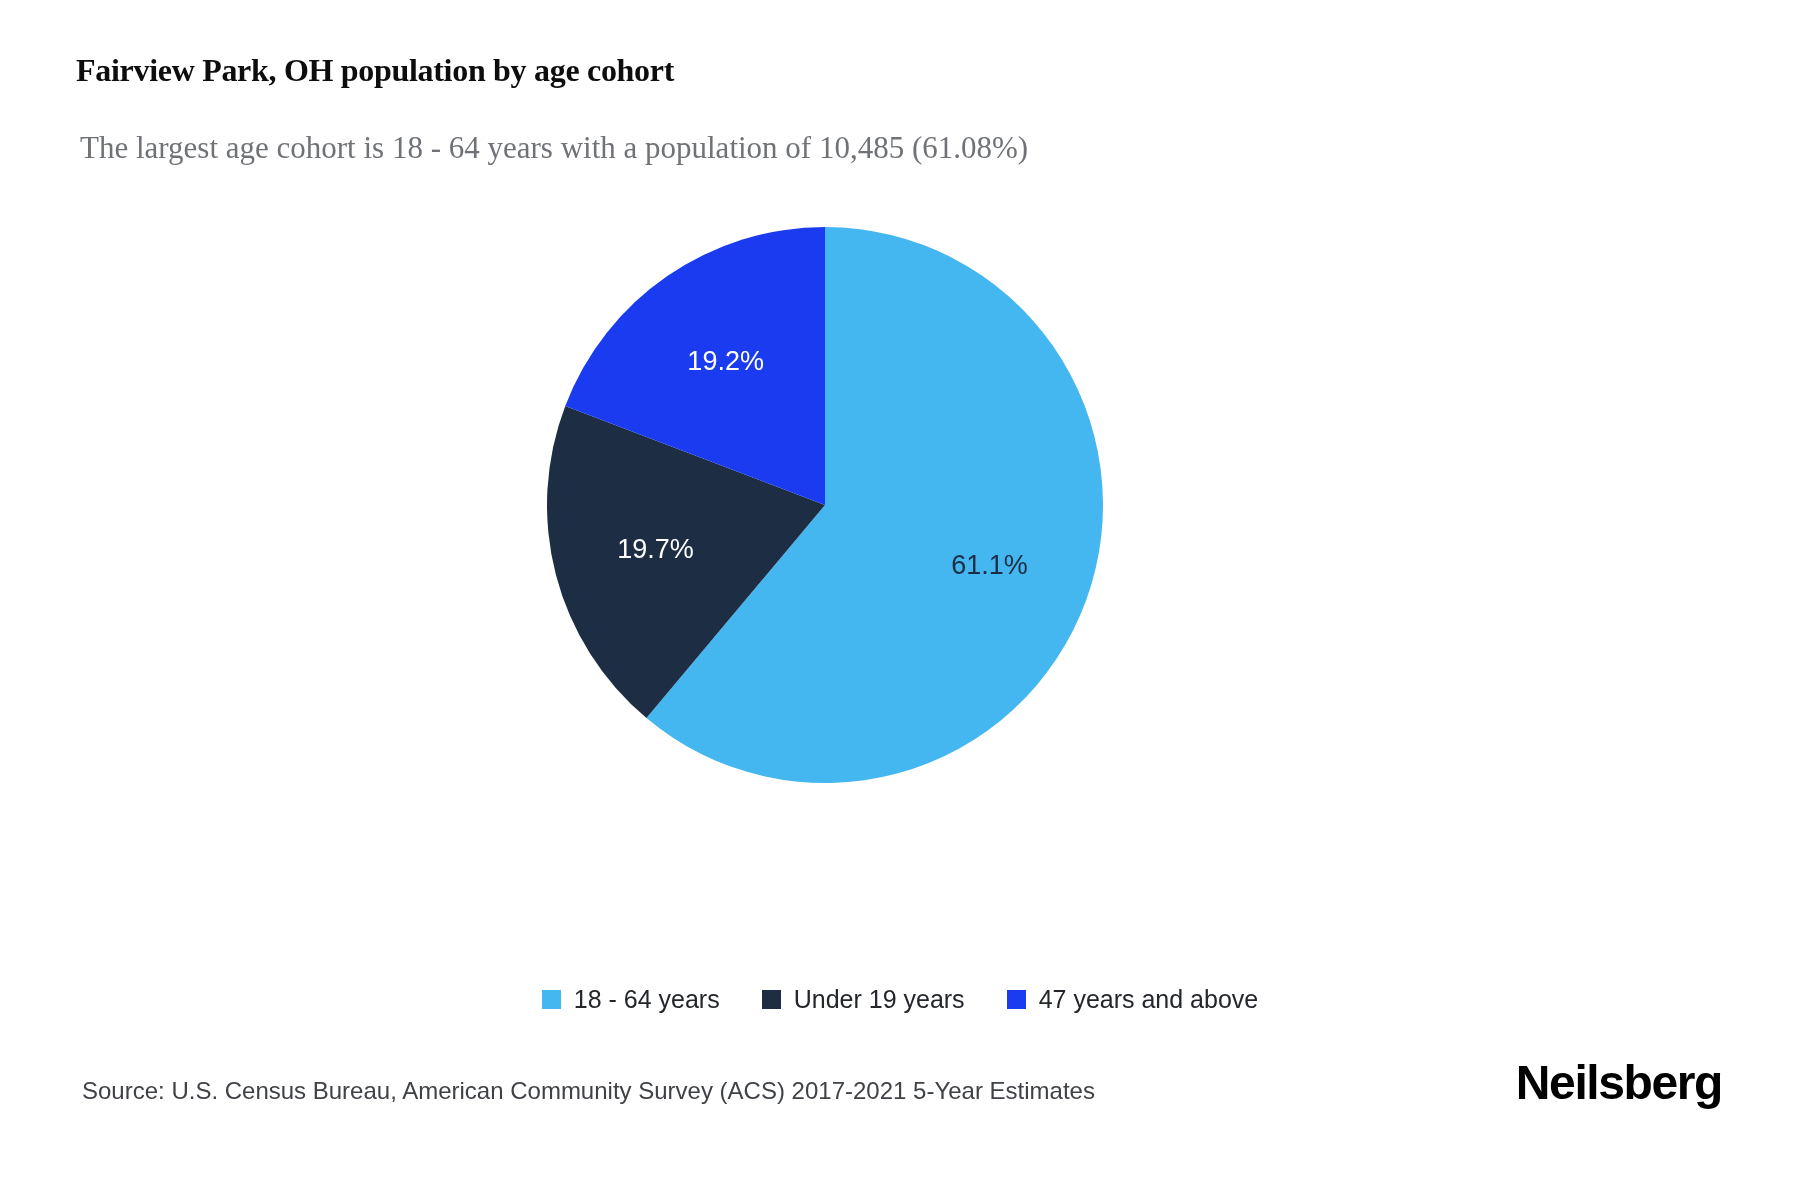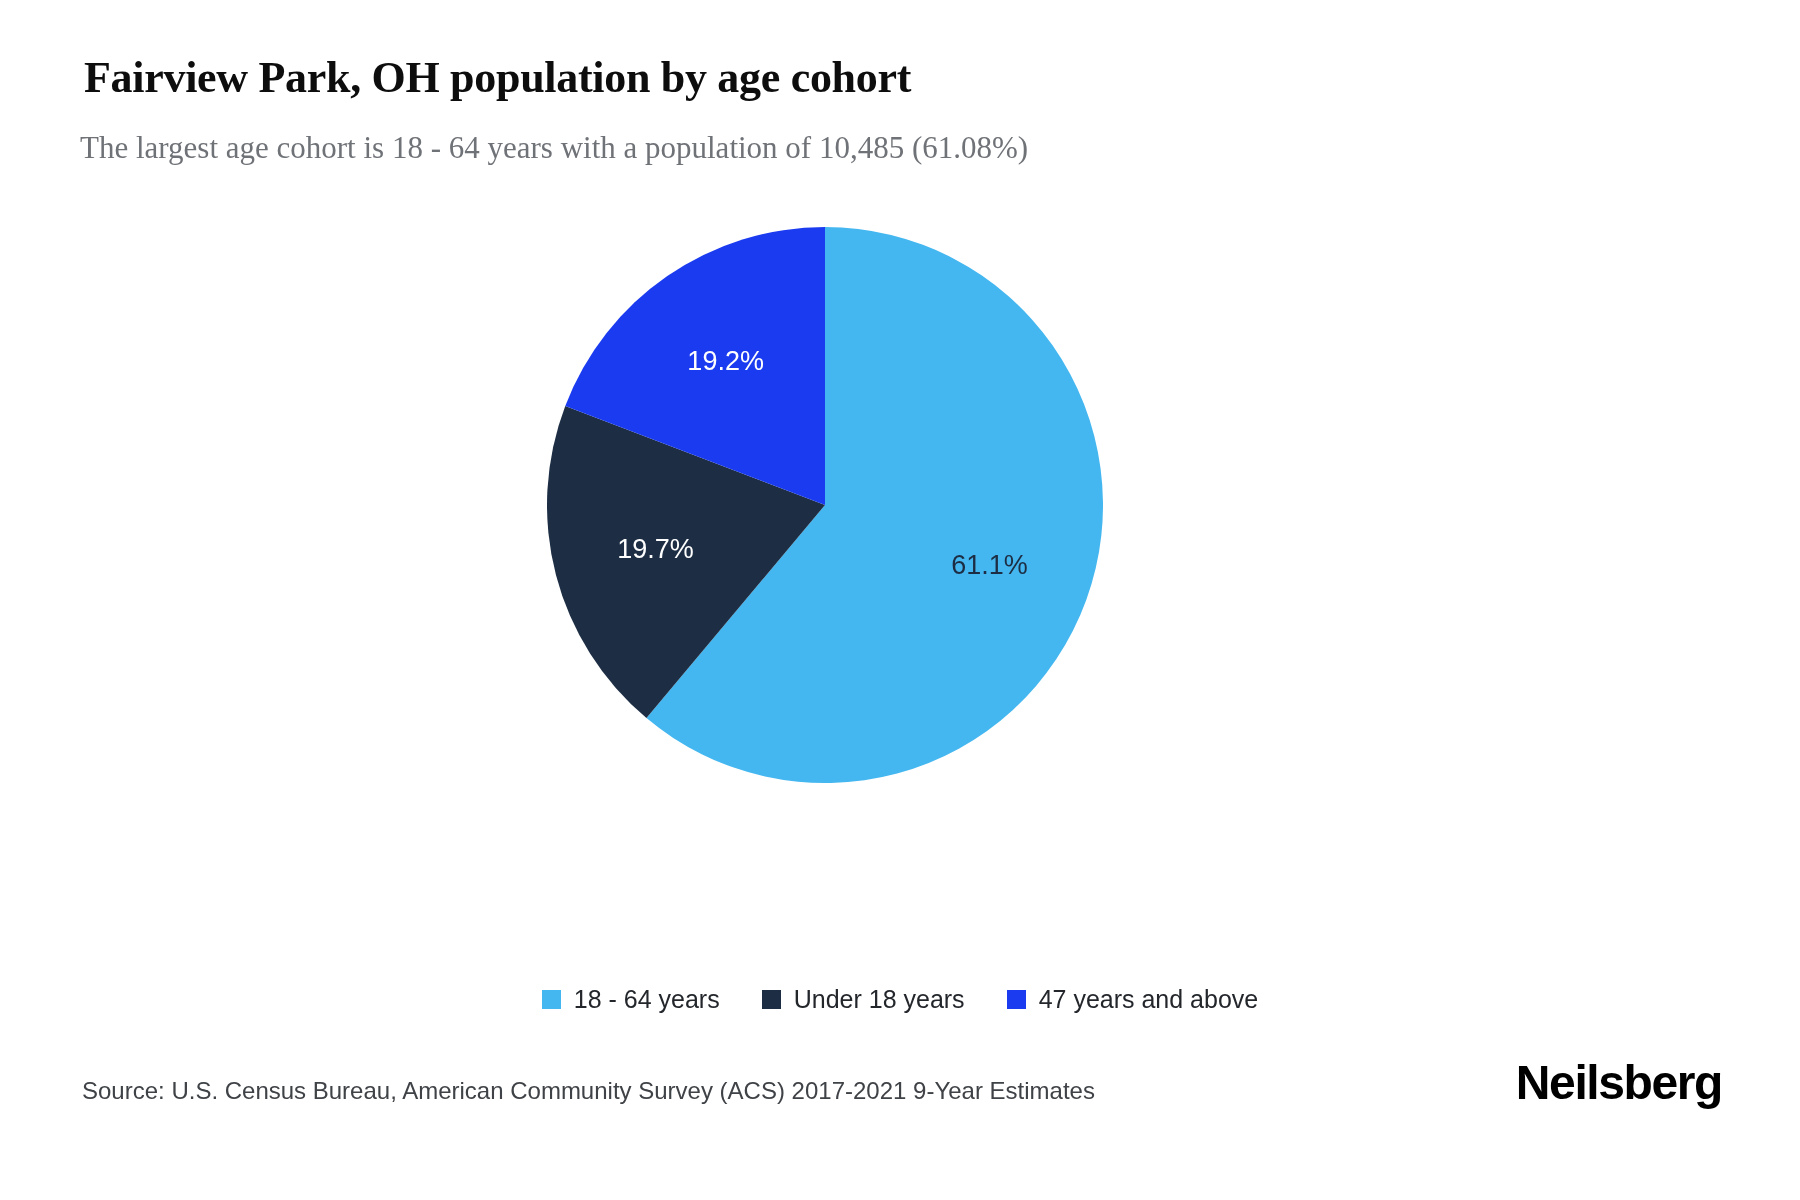--- a/index.html
+++ b/index.html
@@ -10,25 +10,25 @@
   body {
     width: 1800px;
     height: 1200px;
     position: relative;
     font-family: "Liberation Sans", sans-serif;
     overflow: hidden;
   }
 
   #chart-title {
     position: absolute;
-    left: 84px;
+    left: 76px;
     top: 52px;
     font-family: "Liberation Serif", serif;
     font-weight: bold;
-    font-size: 44px;
+    font-size: 32px;
     letter-spacing: -0.3px;
     color: #0d0d0d;
     white-space: nowrap;
   }
 
   #chart-subtitle {
     position: absolute;
     left: 80px;
     top: 130px;
     font-family: "Liberation Serif", serif;
@@ -122,22 +122,22 @@
   </svg>
 </div>
 
 <div id="legend">
   <div class="legend-item">
     <span class="legend-swatch" style="background: rgb(69, 183, 240);"></span>
     <span class="legend-label">18 - 64 years</span>
   </div>
   <div class="legend-item">
     <span class="legend-swatch" style="background: rgb(28, 45, 68);"></span>
-    <span class="legend-label">Under 18 years</span>
+    <span class="legend-label">Under 19 years</span>
   </div>
   <div class="legend-item">
     <span class="legend-swatch" style="background: rgb(26, 59, 240);"></span>
     <span class="legend-label">47 years and above</span>
   </div>
 </div>
 
-<div id="source-line">Source: U.S. Census Bureau, American Community Survey (ACS) 2017-2021 9-Year Estimates</div>
+<div id="source-line">Source: U.S. Census Bureau, American Community Survey (ACS) 2017-2021 5-Year Estimates</div>
 <div id="brand-logo">Neilsberg</div>
 
 </body></html>

